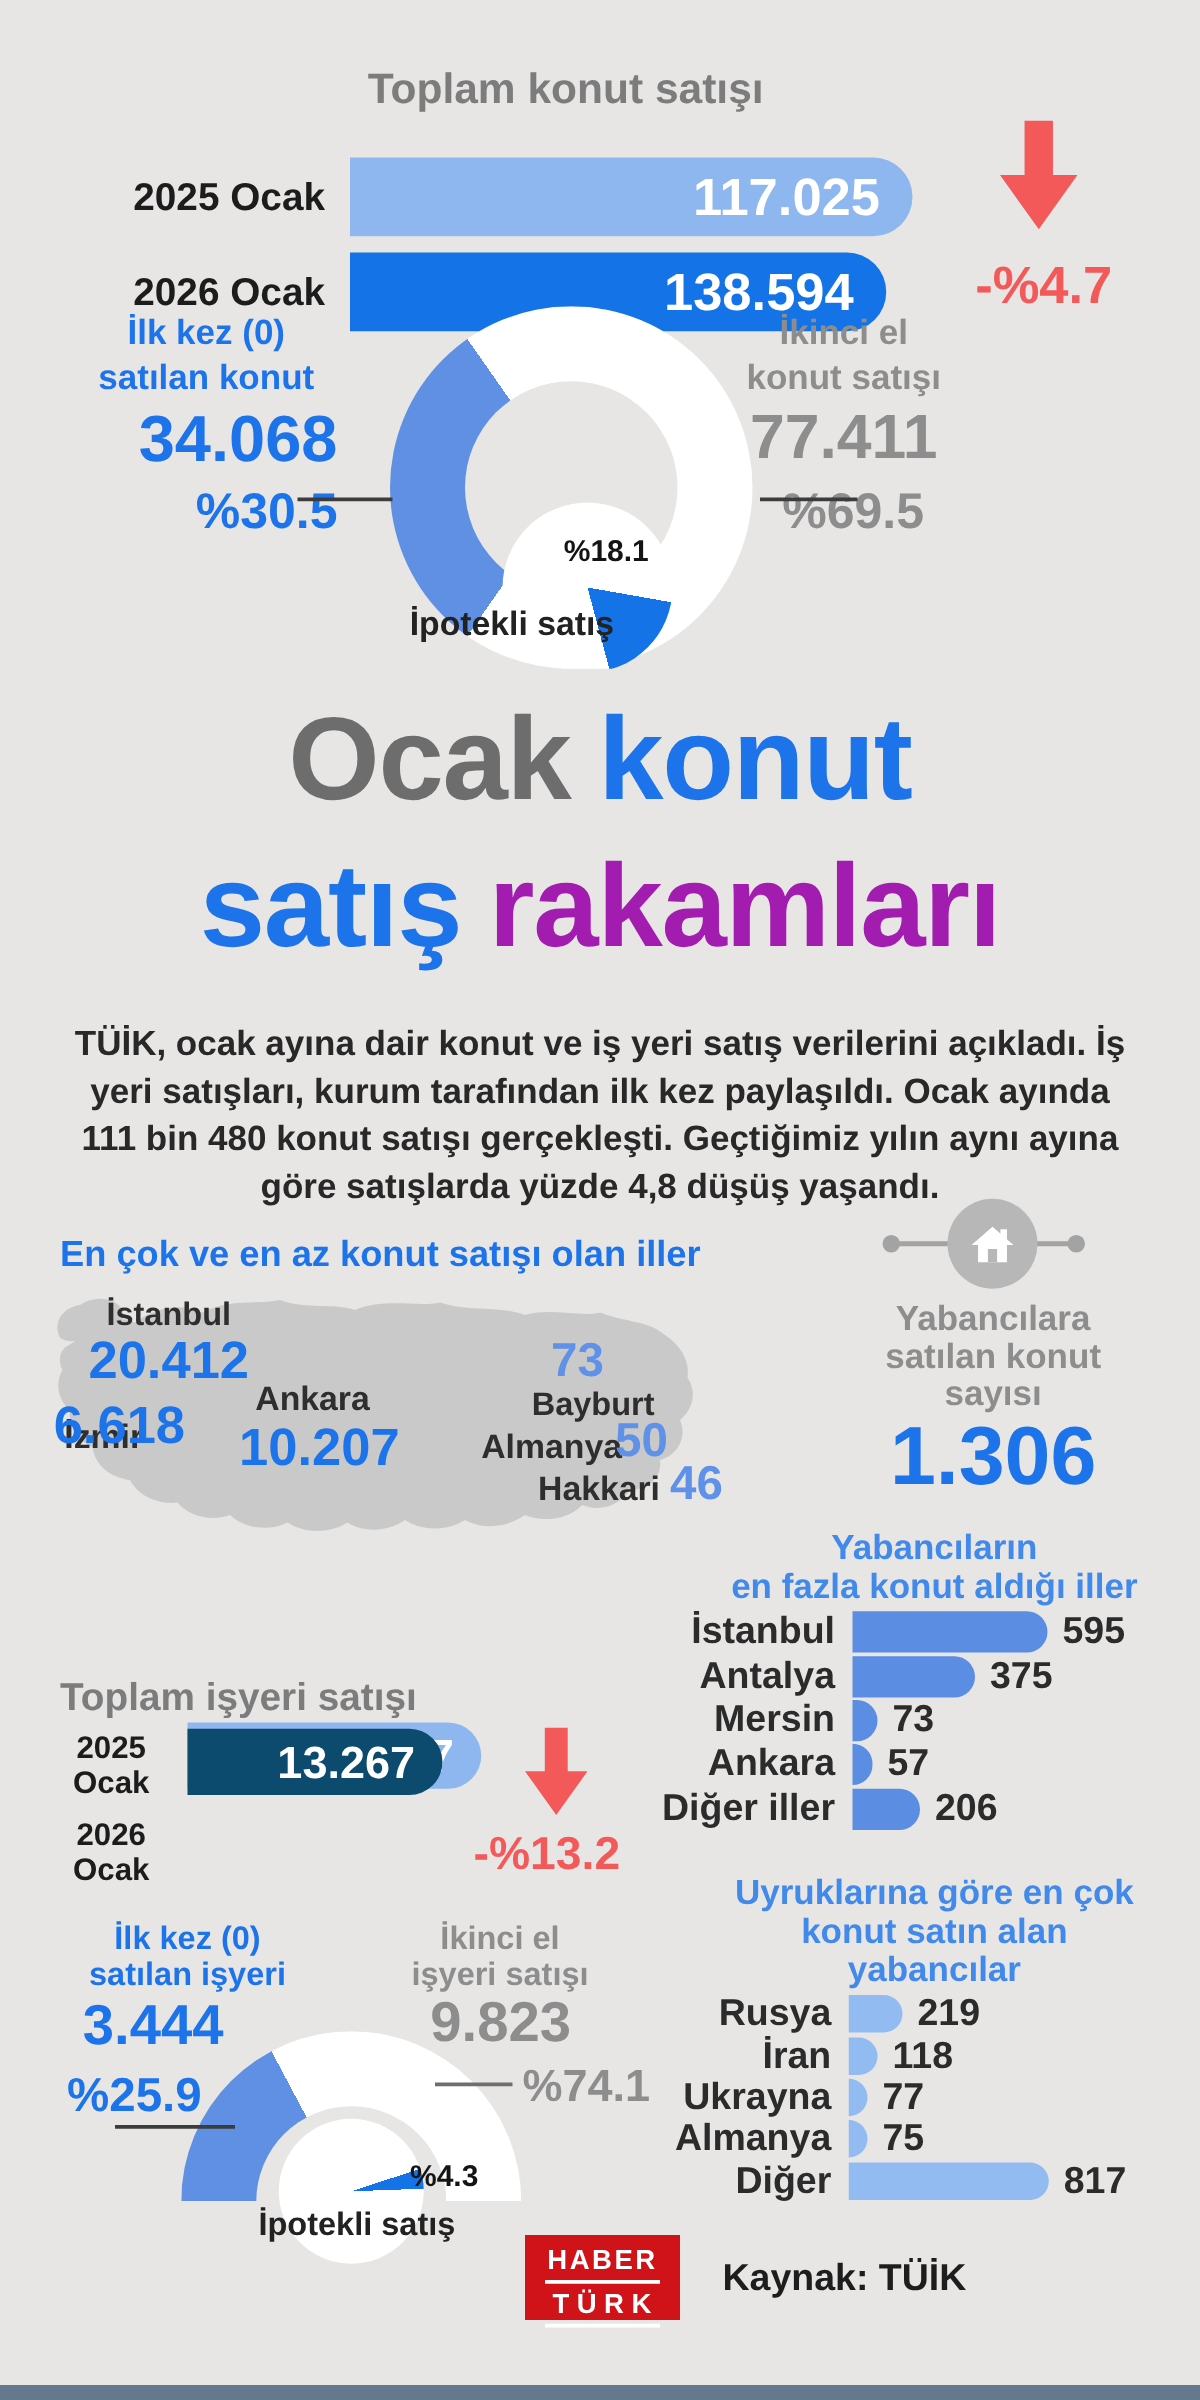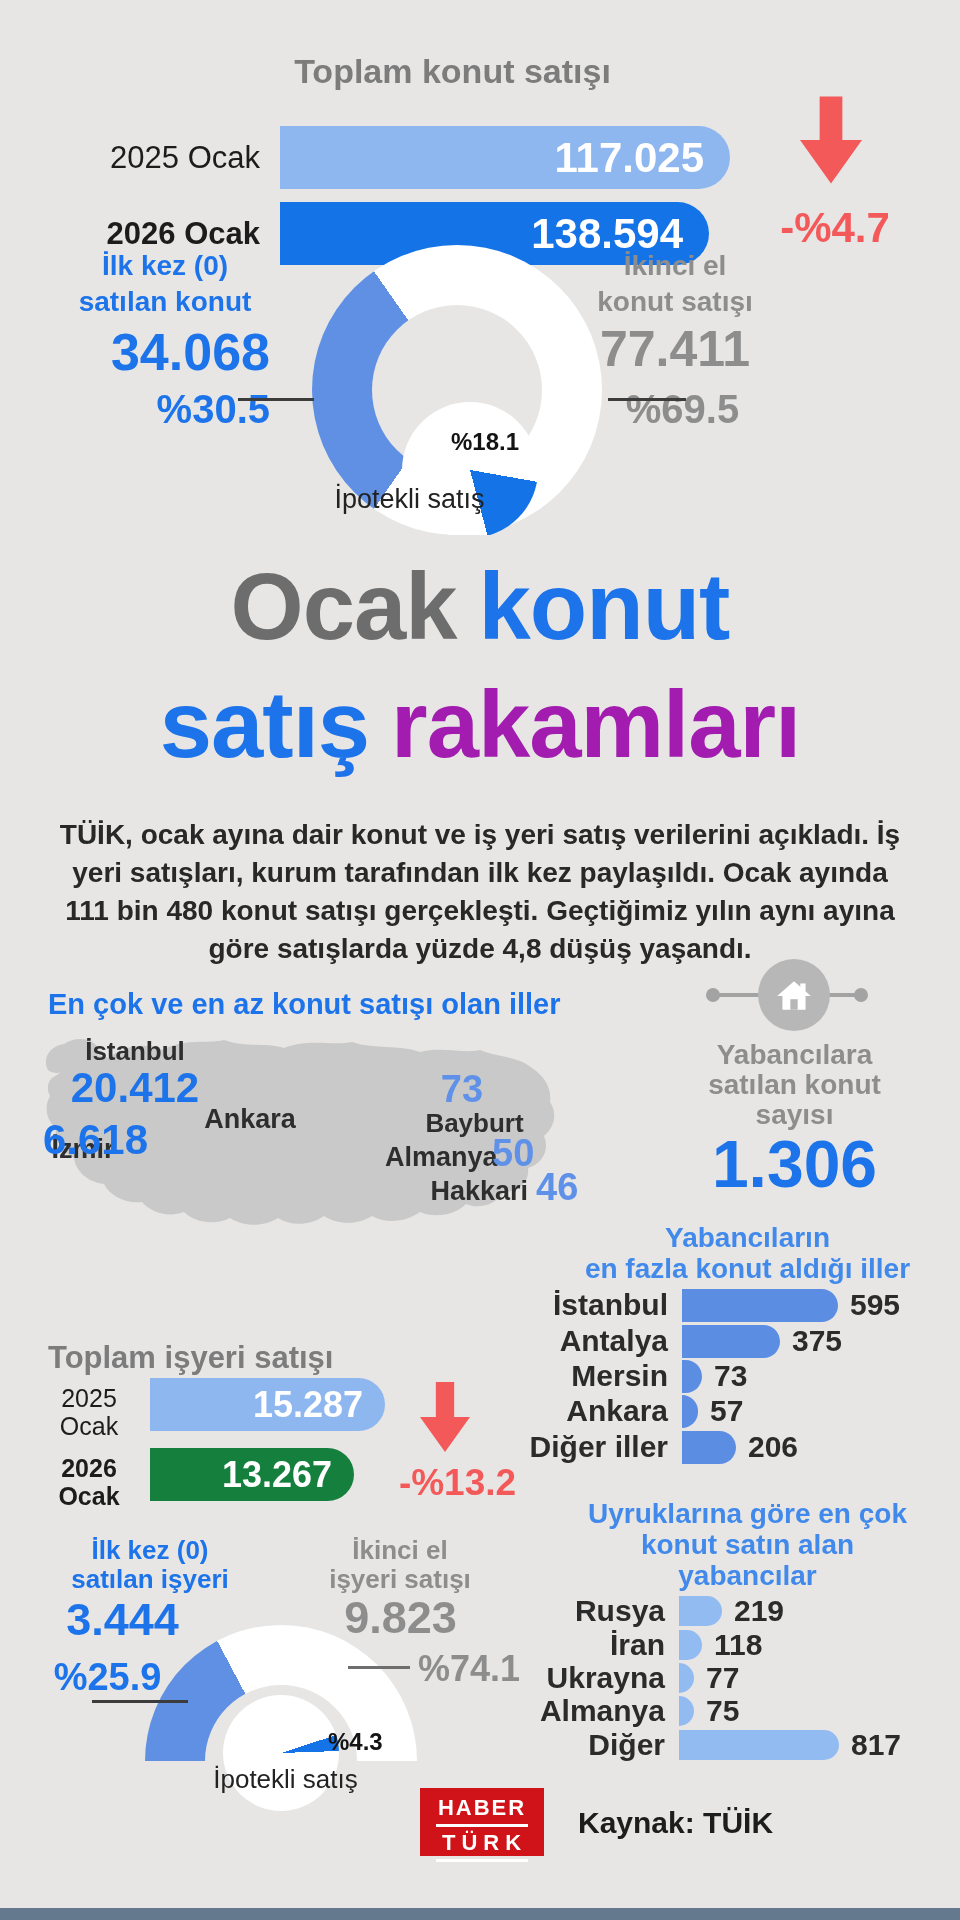--- a/index.html
+++ b/index.html
@@ -2,21 +2,21 @@
 <html><head>
 <meta charset="utf-8">
 <style>
   html,body{margin:0;padding:0;background:#d9d9d9}
   #stage{position:relative;width:960px;height:1920px;background:#e7e6e5;
          font-family:"Liberation Sans",sans-serif;overflow:hidden}
   .abs{position:absolute}
   .c{text-align:center}.r{text-align:right}
   .blue{color:#1d74ea}.mblue{color:#6091e8}.tblue{color:#4189ea}
   .gray{color:#8d8d8d}.gtitle{color:#7c7c7c}.dark{color:#1c1c1c}.red{color:#f4595a}
-  .w5{font-weight:400}.w6{font-weight:600}.w8{font-weight:800}
+  .w5{font-weight:700}.w6{font-weight:600}.w8{font-weight:800}
   .hbar{border-radius:0 999px 999px 0;display:flex;align-items:center;justify-content:flex-end;
         color:#fff;font-weight:800}
   .ring,.hole,.pie,.dot{position:absolute;border-radius:50%}
   .callout{position:absolute;height:3px;background:#3c3c3c;z-index:6}
   .frow{position:absolute;display:flex;align-items:center}
   .frow .lbl{width:263px;text-align:right;font-size:30px;font-weight:600;color:#2b2b2b}
   .frow .bar{height:33px;margin-left:14px;border-radius:0 999px 999px 0;background:#5b8de3}
   .frow .val{margin-left:12px;font-size:30px;font-weight:600;color:#2b2b2b}
   .frow.light .bar{background:#92bbf2;height:30px}
   .maplbl{color:#2e2e2e;font-weight:600}
@@ -81,20 +81,21 @@
 
   <svg class="abs" style="left:38px;top:1026px" width="525" height="200" viewBox="0 0 525 200">
     <path fill="#c9c9c9" d="M10,44 C4,32 12,20 26,18 C38,10 54,12 60,22 C62,32 54,40 44,40 C32,46 16,50 10,44 Z"></path>
     <path fill="#c9c9c9" d="M14,52 L30,42 C40,30 58,26 70,32 C86,20 108,16 124,24 C146,12 170,18 186,14 C208,22 228,16 246,22 C270,12 296,20 314,16 C338,24 360,18 382,26 C404,20 426,28 442,24 C462,32 480,30 494,42 C506,50 514,62 512,76 C520,88 516,102 506,110 C512,124 504,138 490,142 C492,156 480,166 466,166 C458,178 442,184 428,178 C416,190 396,192 382,186 C368,196 348,198 334,190 C318,200 298,198 286,190 C272,200 252,200 240,192 C224,202 204,200 192,192 C176,200 156,196 146,186 C130,192 112,186 104,176 C88,178 72,170 66,158 C50,156 38,146 36,132 C24,126 16,114 18,102 C8,94 6,80 12,70 C8,62 10,56 14,52 Z"></path>
   </svg>
 
   <div class="abs c maplbl" style="left:60px;top:1036px;width:150px;font-size:26px">İstanbul</div>
   <div class="abs c blue w8" style="left:50px;top:1064px;width:170px;font-size:42px">20.412</div>
 
   <div class="abs c maplbl" style="left:185px;top:1104px;width:130px;font-size:27px">Ankara</div>
+  <div class="abs c blue w8" style="left:178px;top:1134px;width:155px;font-size:42px">10.207</div>
 
   <div class="abs c maplbl" style="left:38px;top:1134px;width:90px;font-size:27px">İzmir</div>
   <div class="abs c blue w8" style="left:28px;top:1116px;width:135px;font-size:42px">6.618</div>
 
   <div class="abs c mblue w8" style="left:412px;top:1068px;width:100px;font-size:38px">73</div>
   <div class="abs c maplbl" style="left:412px;top:1108px;width:125px;font-size:26px">Bayburt</div>
 
   <div class="abs maplbl" style="left:385px;top:1142px;font-size:27px">Almanya</div>
   <div class="abs mblue w8" style="left:492px;top:1132px;font-size:38px">50</div>
 
@@ -150,28 +151,28 @@
     <div>Ocak</div>
   </div>
   <div class="abs hbar" style="left:150px;top:1378px;width:235px;height:53px;background:#8fb7ef;font-size:36px;padding-right:22px;box-sizing:border-box">
     <span>15.287</span>
   </div>
 
   <div class="abs c dark w8" style="left:40px;top:1454px;width:98px;font-size:25px;line-height:28px">
     <div>2026</div>
     <div>Ocak</div>
   </div>
-  <div class="abs hbar" style="left:150px;top:1448px;width:204px;height:53px;background:#15803d;font-size:36px;padding-right:22px;box-sizing:border-box">
+  <div class="abs hbar" style="left:150px;top:1383px;width:204px;height:53px;background:#0c4a6e;font-size:36px;padding-right:22px;box-sizing:border-box">
     <span>13.267</span>
   </div>
 
   <svg class="abs" style="left:420px;top:1382px" width="50" height="70" viewBox="0 0 60 84">
     <path d="M19 0 h22 v42 h19 L30 84 L0 42 h19 Z" fill="#f4595a"></path>
   </svg>
-  <div class="abs c red w8" style="left:380px;top:1462px;width:155px;font-size:37px">-%13.2</div>
+  <div class="abs c red w8" style="left:360px;top:1462px;width:155px;font-size:37px">-%13.2</div>
 
   <div class="abs c blue w8" style="left:30px;top:1536px;width:240px;font-size:26px;line-height:29px">
     <div>İlk kez (0)</div>
     <div>satılan işyeri</div>
   </div>
   <div class="abs c blue w8" style="left:30px;top:1594px;width:185px;font-size:45px">3.444</div>
   <div class="abs c blue w8" style="left:35px;top:1656px;width:145px;font-size:38px">%25.9</div>
   <div class="callout" style="left:92px;top:1700px;width:96px"></div>
 
   <div class="abs c gray w8" style="left:300px;top:1536px;width:200px;font-size:26px;line-height:29px">

